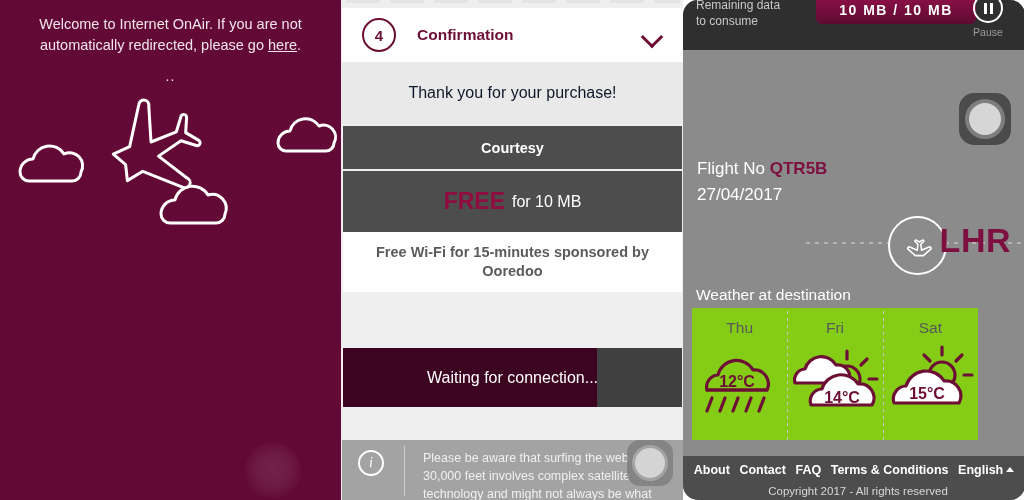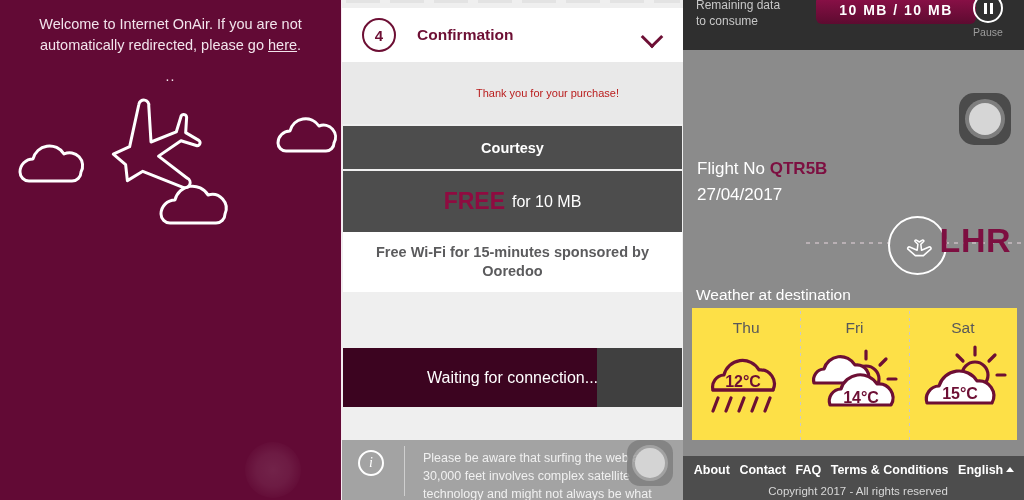--- a/index.html
+++ b/index.html
@@ -78,21 +78,21 @@
     content:"";position:absolute;left:0;top:2px;
     width:13px;height:13px;
     border-right:3px solid #6d0f34;
     border-bottom:3px solid #6d0f34;
     transform:rotate(45deg);
   }
   .thankyou{
     position:absolute;left:0;top:62px;width:341px;height:62px;
     background:#e9e9e9;
     display:flex;align-items:center;justify-content:center;
-    color:#b91c1c;font-size:11px;padding-left:35px;
+    color:#0f172a;font-size:16px;
   }
   .courtesy-bar{
     position:absolute;left:1px;top:126px;width:339px;height:43px;
     background:#4d4d4d;
     display:flex;align-items:center;justify-content:center;
     color:#ffffff;font-size:14.5px;font-weight:bold;
   }
   .offer-bar{
     position:absolute;left:1px;top:171px;width:339px;height:61px;
     background:#4d4d4d;
@@ -171,20 +171,21 @@
     box-shadow:0 0 0 3px rgba(200,200,200,0.45);
   }
 
   
   .panel-right{
     position:relative;
     width:342px;height:500px;
     background:#8b8b8b;
     flex:0 0 342px;
     overflow:hidden;
+    border-radius:15px;
   }
   .data-bar{
     position:absolute;left:0;top:0;width:342px;height:50px;
     background:#2f2f2f;
   }
   .data-label{
     position:absolute;left:13px;top:-3px;width:110px;
     color:#c8c8c8;font-size:12px;line-height:16px;
   }
   .data-pill{
@@ -249,22 +250,22 @@
     width:55px;height:55px;border-radius:50%;
     border:2px solid #ffffff;
     display:flex;align-items:center;justify-content:center;
   }
   .weather-label{
     position:absolute;left:13px;top:286px;
     color:#ffffff;font-size:15.5px;
   }
   .weather-card{
     position:absolute;left:9px;top:308px;
-    width:325px;height:132px;
-    background:#fde047;
+    width:286px;height:132px;
+    background:#84cc16;
     display:flex;
   }
   .w-col{
     flex:1;position:relative;
     display:flex;flex-direction:column;align-items:center;
     padding-top:11px;box-sizing:border-box;
   }
   .w-col + .w-col{
     background-image:linear-gradient(180deg,#c9c9c9 0 3px, transparent 3px 7px);
     background-size:1px 7px;background-repeat:repeat-y;background-position:left 10px;

